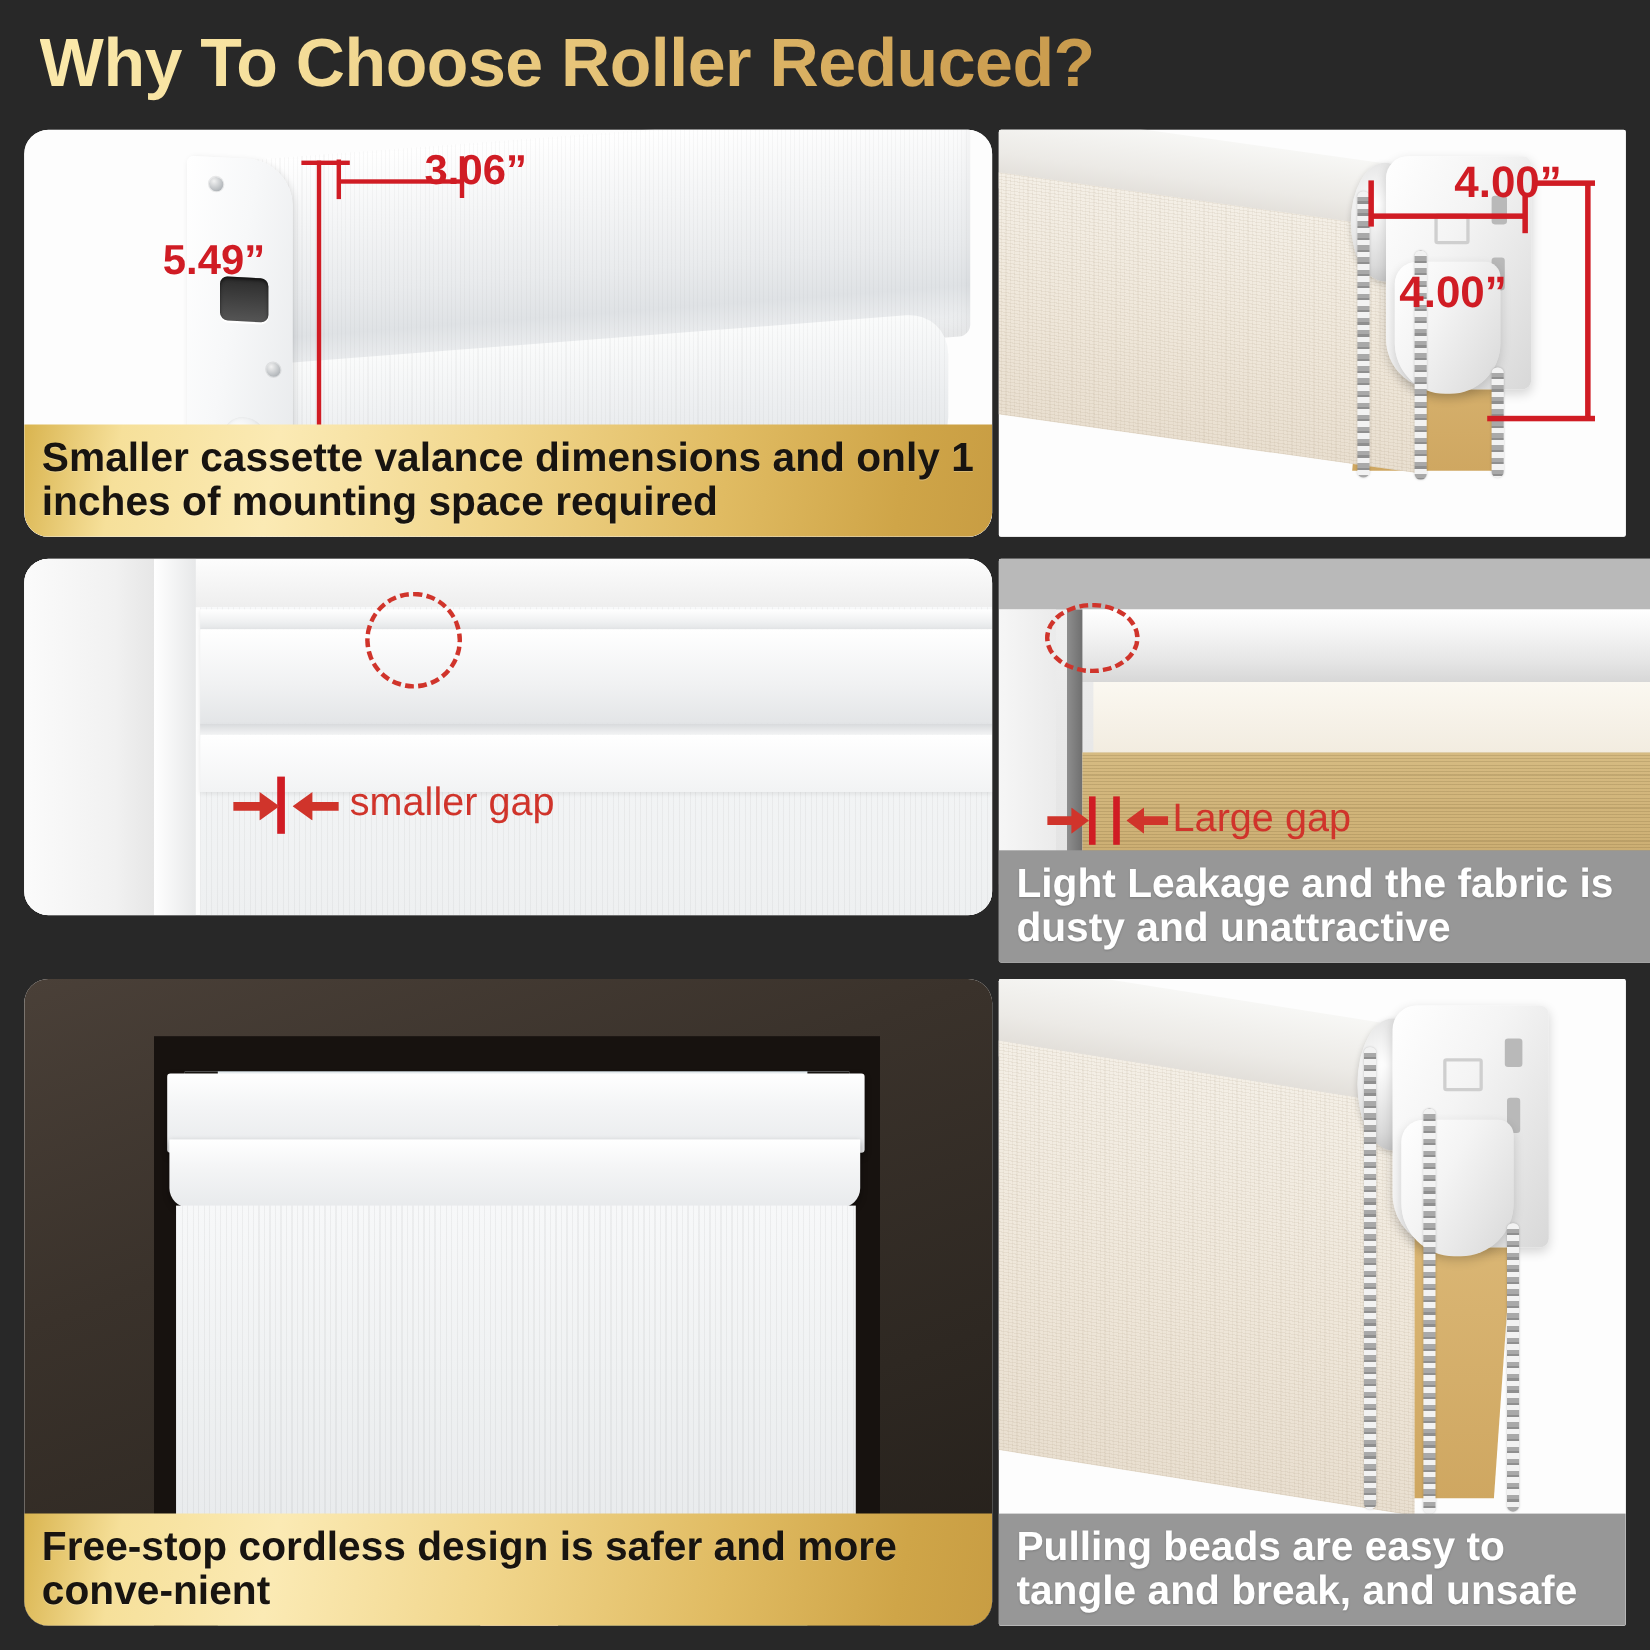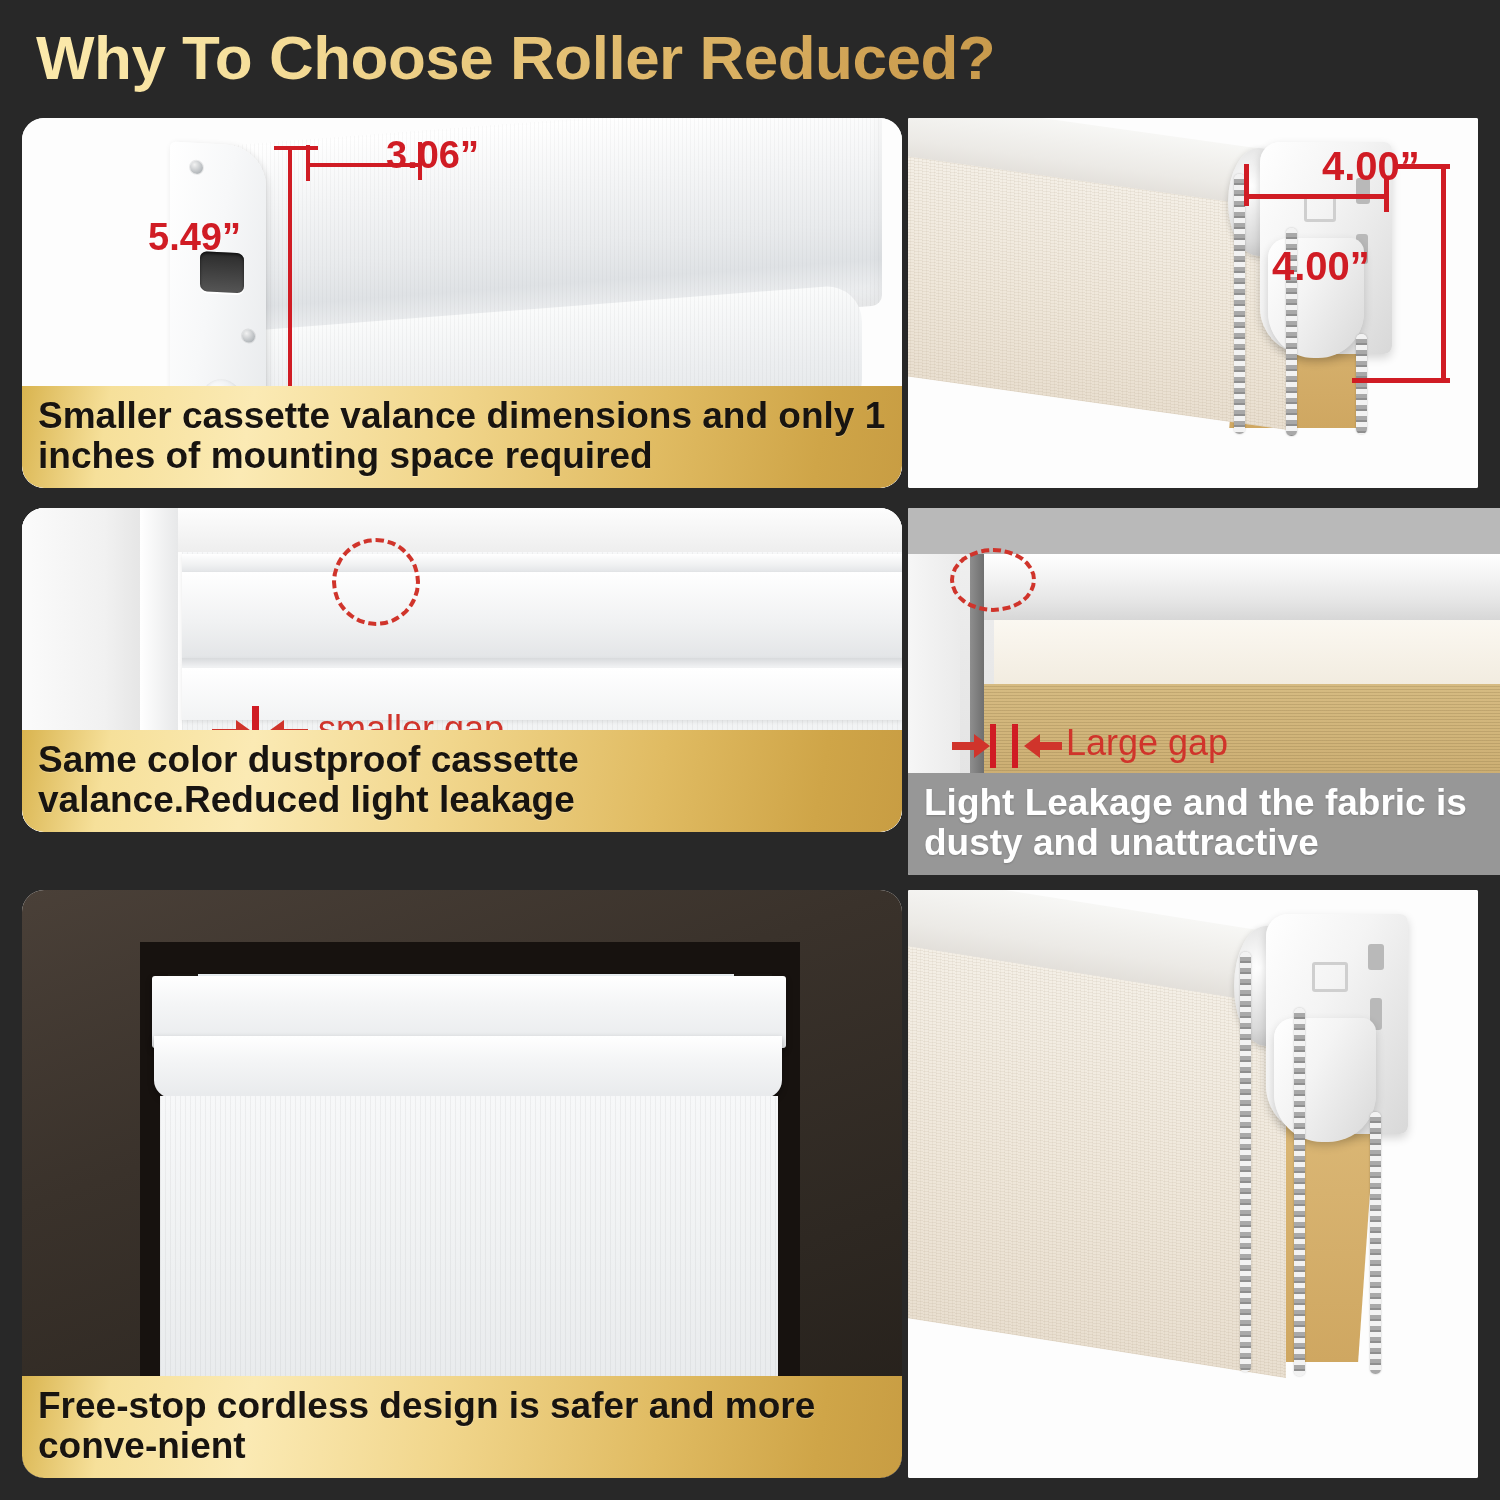--- a/index.html
+++ b/index.html
@@ -259,21 +259,20 @@
 
       <div class="dimline" style="left:230px;top:198px;width:7px;height:52px;"></div>
       <svg style="position:absolute;left:190px;top:212px;" width="42" height="26" viewBox="0 0 42 26">
         <path d="M0 9 h24 v-9 l18 13 l-18 13 v-9 H0 z" fill="#d0342b"></path>
       </svg>
       <svg style="position:absolute;left:244px;top:212px;" width="42" height="26" viewBox="0 0 42 26">
         <path d="M42 9 h-24 v-9 L0 13 l18 13 v-9 h24 z" fill="#d0342b"></path>
       </svg>
       <div class="caplabel" style="left:296px;top:200px;font-size:36px;">smaller gap</div>
     </div>
-    <div class="cap gold">Same color dustproof cassette valance.Reduced light leakage</div>
   </div>
 
   <div class="panel bad" style="left:908px;top:508px;width:606px;height:367px;">
     <div class="art">
       <div class="p4-bg"></div>
       <div class="p4-grayband" style="top:0;height:46px;background:#b9b9b9;"></div>
       <div class="p4-wall" style="left:0;top:46px;width:52px;height:250px;"></div>
 
       <div class="p4-cass" style="left:62px;top:46px;right:0;height:66px;"></div>
       <div class="p4-cass2" style="left:86px;top:112px;right:0;height:64px;"></div>
@@ -337,15 +336,16 @@
         <div class="notch" style="left:104px;top:84px;width:12px;height:32px;"></div>
         <div class="tab" style="left:46px;top:48px;width:30px;height:24px;border-radius:3px;"></div>
         <div class="tab" style="left:46px;top:152px;width:30px;height:24px;border-radius:3px;"></div>
       </div>
       <div class="bracket" style="left:366px;top:128px;width:102px;height:124px;border-radius:20px 14px 48px 48px;"></div>
 
       <div class="beads" style="left:332px;top:62px;height:420px;"></div>
       <div class="beads" style="left:386px;top:118px;height:368px;"></div>
       <div class="beads" style="left:462px;top:222px;height:262px;"></div>
     </div>
+    <div class="cap gray">Pulling beads are easy to tangle and break, and unsafe</div>
   </div>
 
 </div>
 
 </body></html>

